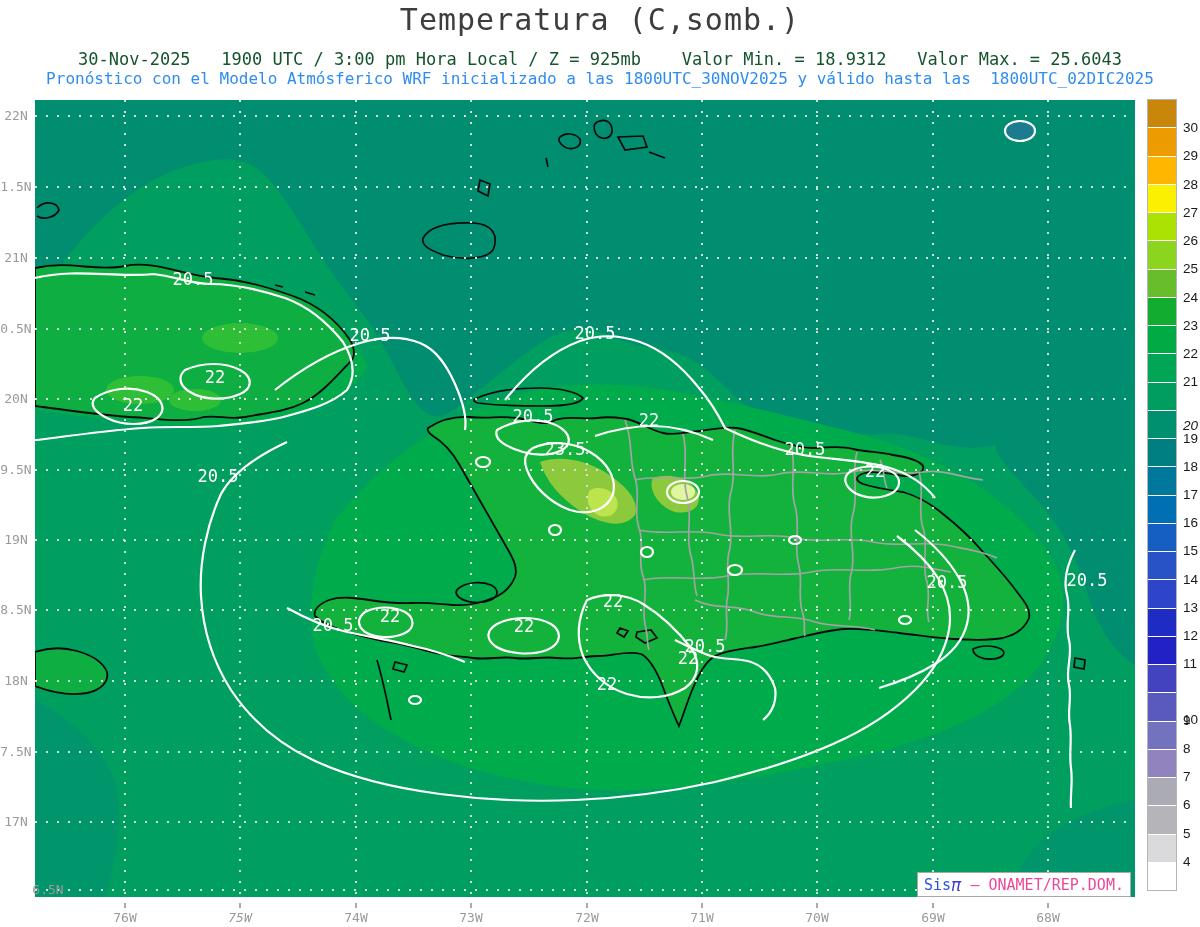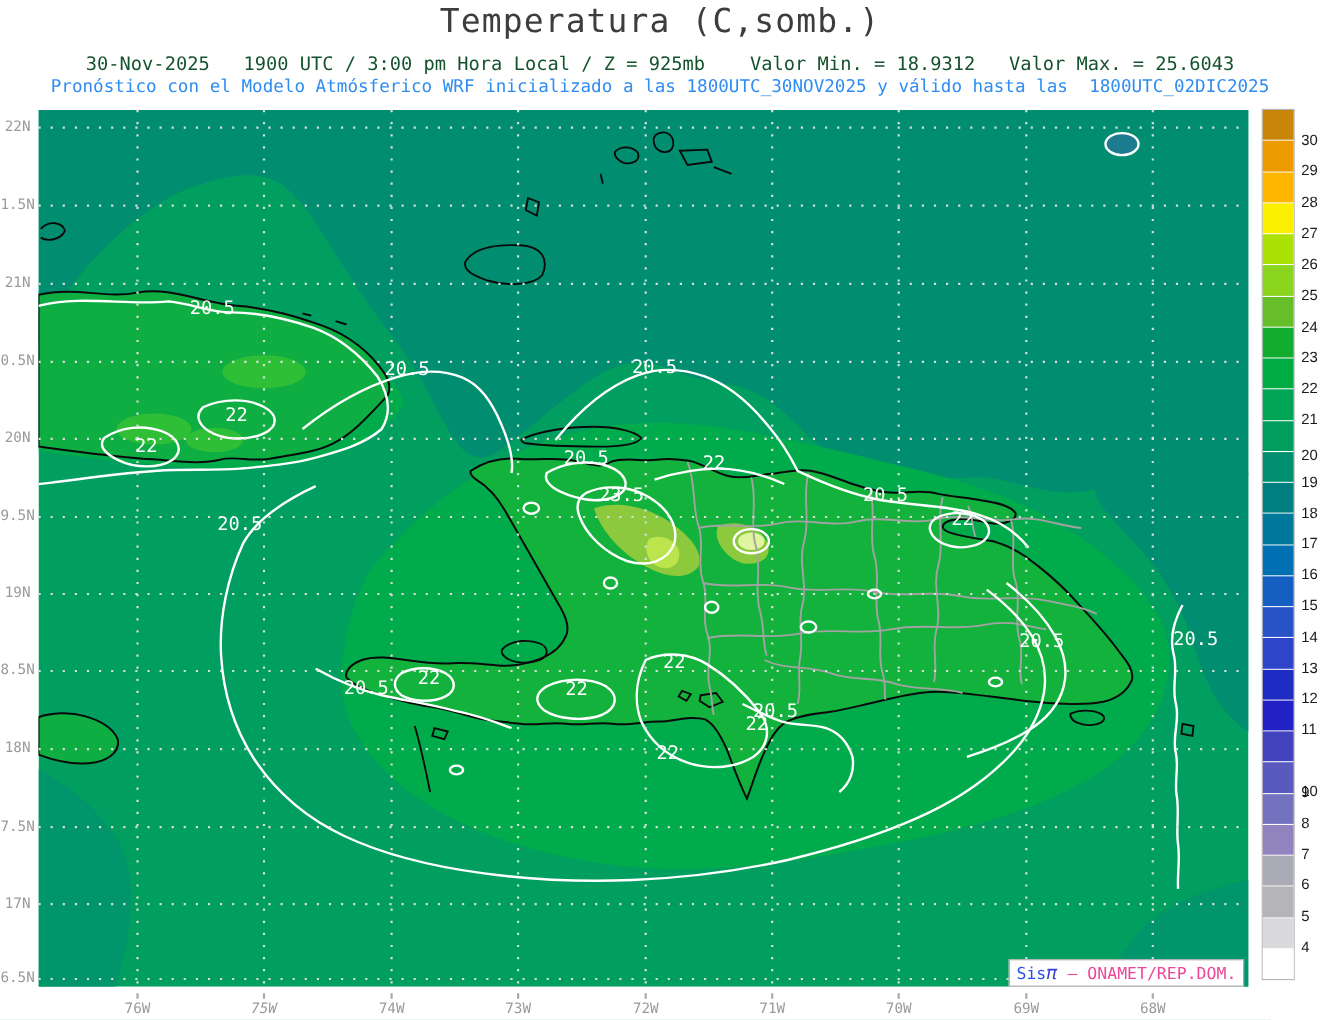--- a/index.html
+++ b/index.html
@@ -227,21 +227,21 @@
       <div class="ylab" style="top: 179px;">1.5N</div>
       <div class="ylab" style="top: 250px;">21N</div>
       <div class="ylab" style="top: 321px;">0.5N</div>
       <div class="ylab" style="top: 391px;">20N</div>
       <div class="ylab" style="top: 462px;">9.5N</div>
       <div class="ylab" style="top: 532px;">19N</div>
       <div class="ylab" style="top: 602px;">8.5N</div>
       <div class="ylab" style="top: 673px;">18N</div>
       <div class="ylab" style="top: 744px;">7.5N</div>
       <div class="ylab" style="top: 814px;">17N</div>
-      <div class="ylab" style="top: 882px;">6.5N</div>
+      <div class="ylab" style="top: 882px; padding-left: 32px;">6.5N</div>
     </div>
   <div>
       <div class="xlab" style="left: 103px;"><div class="tick"></div><span>76W</span></div>
       <div class="xlab" style="left: 218px; font-style: italic;"><div class="tick"></div><span>75W</span></div>
       <div class="xlab" style="left: 334px;"><div class="tick"></div><span>74W</span></div>
       <div class="xlab" style="left: 449px;"><div class="tick"></div><span>73W</span></div>
       <div class="xlab" style="left: 565px;"><div class="tick"></div><span>72W</span></div>
       <div class="xlab" style="left: 680px;"><div class="tick"></div><span>71W</span></div>
       <div class="xlab" style="left: 795px;"><div class="tick"></div><span>70W</span></div>
       <div class="xlab" style="left: 911px;"><div class="tick"></div><span>69W</span></div>
@@ -255,21 +255,21 @@
       <span style="top: 28.2143px;">30</span>
       <span style="top: 56.4286px;">29</span>
       <span style="top: 84.6429px;">28</span>
       <span style="top: 112.857px;">27</span>
       <span style="top: 141.071px;">26</span>
       <span style="top: 169.286px;">25</span>
       <span style="top: 197.5px;">24</span>
       <span style="top: 225.714px;">23</span>
       <span style="top: 253.929px;">22</span>
       <span style="top: 282.143px;">21</span>
-      <span style="top: 315px;">20</span>
+      <span style="top: 326px; font-style: italic;">20</span>
       <span style="top: 338.571px;">19</span>
       <span style="top: 366.786px;">18</span>
       <span style="top: 395px;">17</span>
       <span style="top: 423.214px;">16</span>
       <span style="top: 451.429px;">15</span>
       <span style="top: 479.643px;">14</span>
       <span style="top: 507.857px;">13</span>
       <span style="top: 536.071px;">12</span>
       <span style="top: 564.286px;">11</span>
       <span style="top: 620px;">10</span>

